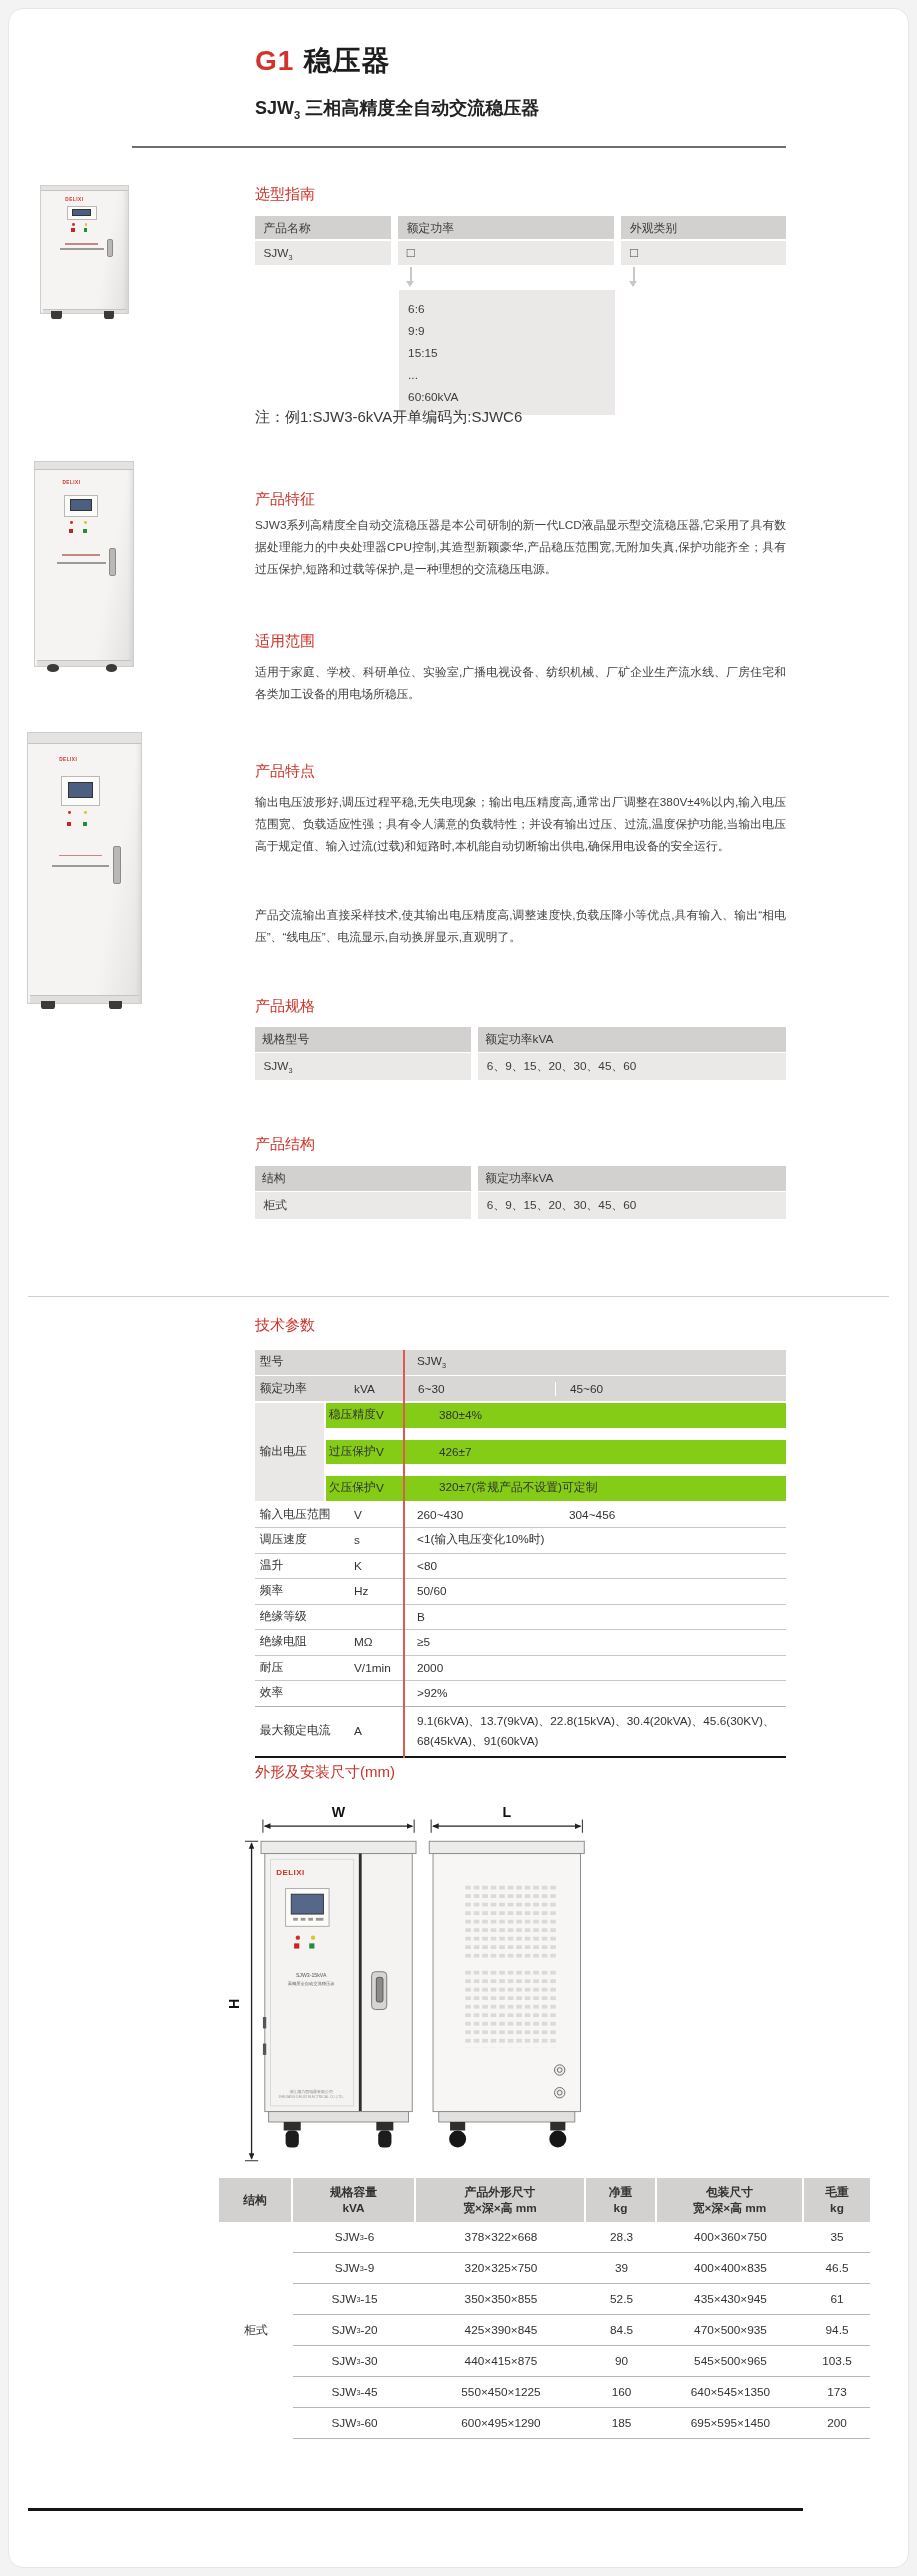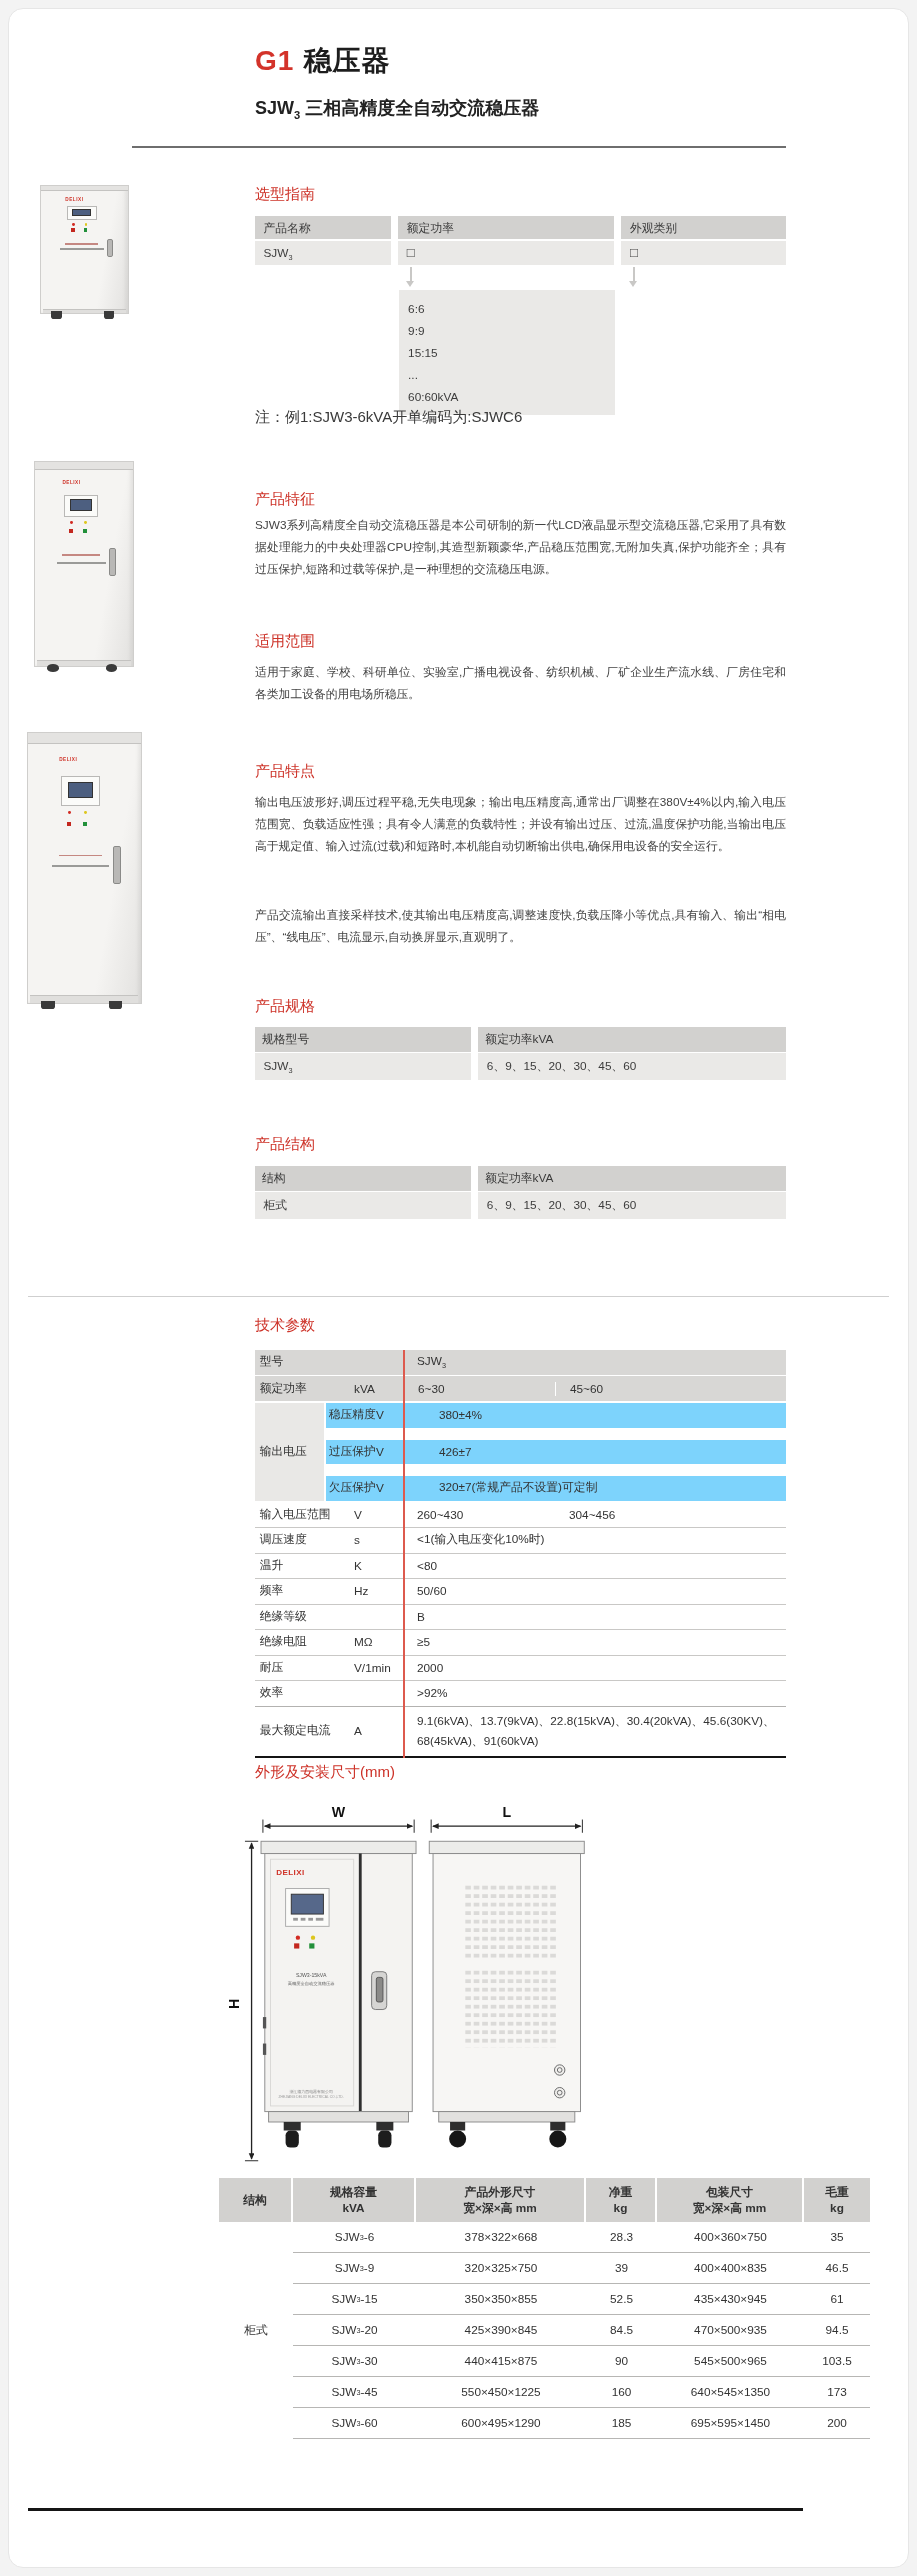--- a/index.html
+++ b/index.html
@@ -38,21 +38,21 @@
   .two{width:531px;font-size:11.8px}
   .two .hd,.two .bd{display:flex}
   .two .hd>div{background:#d2d1cf;height:24.6px;line-height:24.6px;padding-left:7px;color:#3a3a3a}
   .two .bd>div{background:#eae9e7;height:26.5px;line-height:26.5px;padding-left:8.5px;margin-top:1.9px}
   .tc1{width:216px}.tc2{width:308px;margin-left:7.6px}
 
   
   .tech{width:531px;font-size:11.8px;position:relative;color:#333}
   .redline{position:absolute;left:148px;top:0;bottom:0;width:1.9px;background:#dd5a4e;z-index:5}
   .trow{display:flex;align-items:center}
-  .g1{background:#d8d7d5}.g2{background:#7dd3fc}
+  .g1{background:#d8d7d5}.g2{background:#84cc16}
   .mb2{margin-bottom:1.9px}
   .h26{height:24.6px}
   .wrow{height:25.5px;border-bottom:0.9px solid #c9c8c6;background:#fff}
   .cl{width:99px;padding-left:4.7px}
   .cl2{width:148px;padding-left:4.7px}
   .cu{width:49px}
   .cv{flex:1;padding-left:14px}
   .cv1{width:152px;padding-left:14px}
   .cv2{flex:1;padding-left:14px}
   .gap-l{border-left:1.9px solid #fff}

